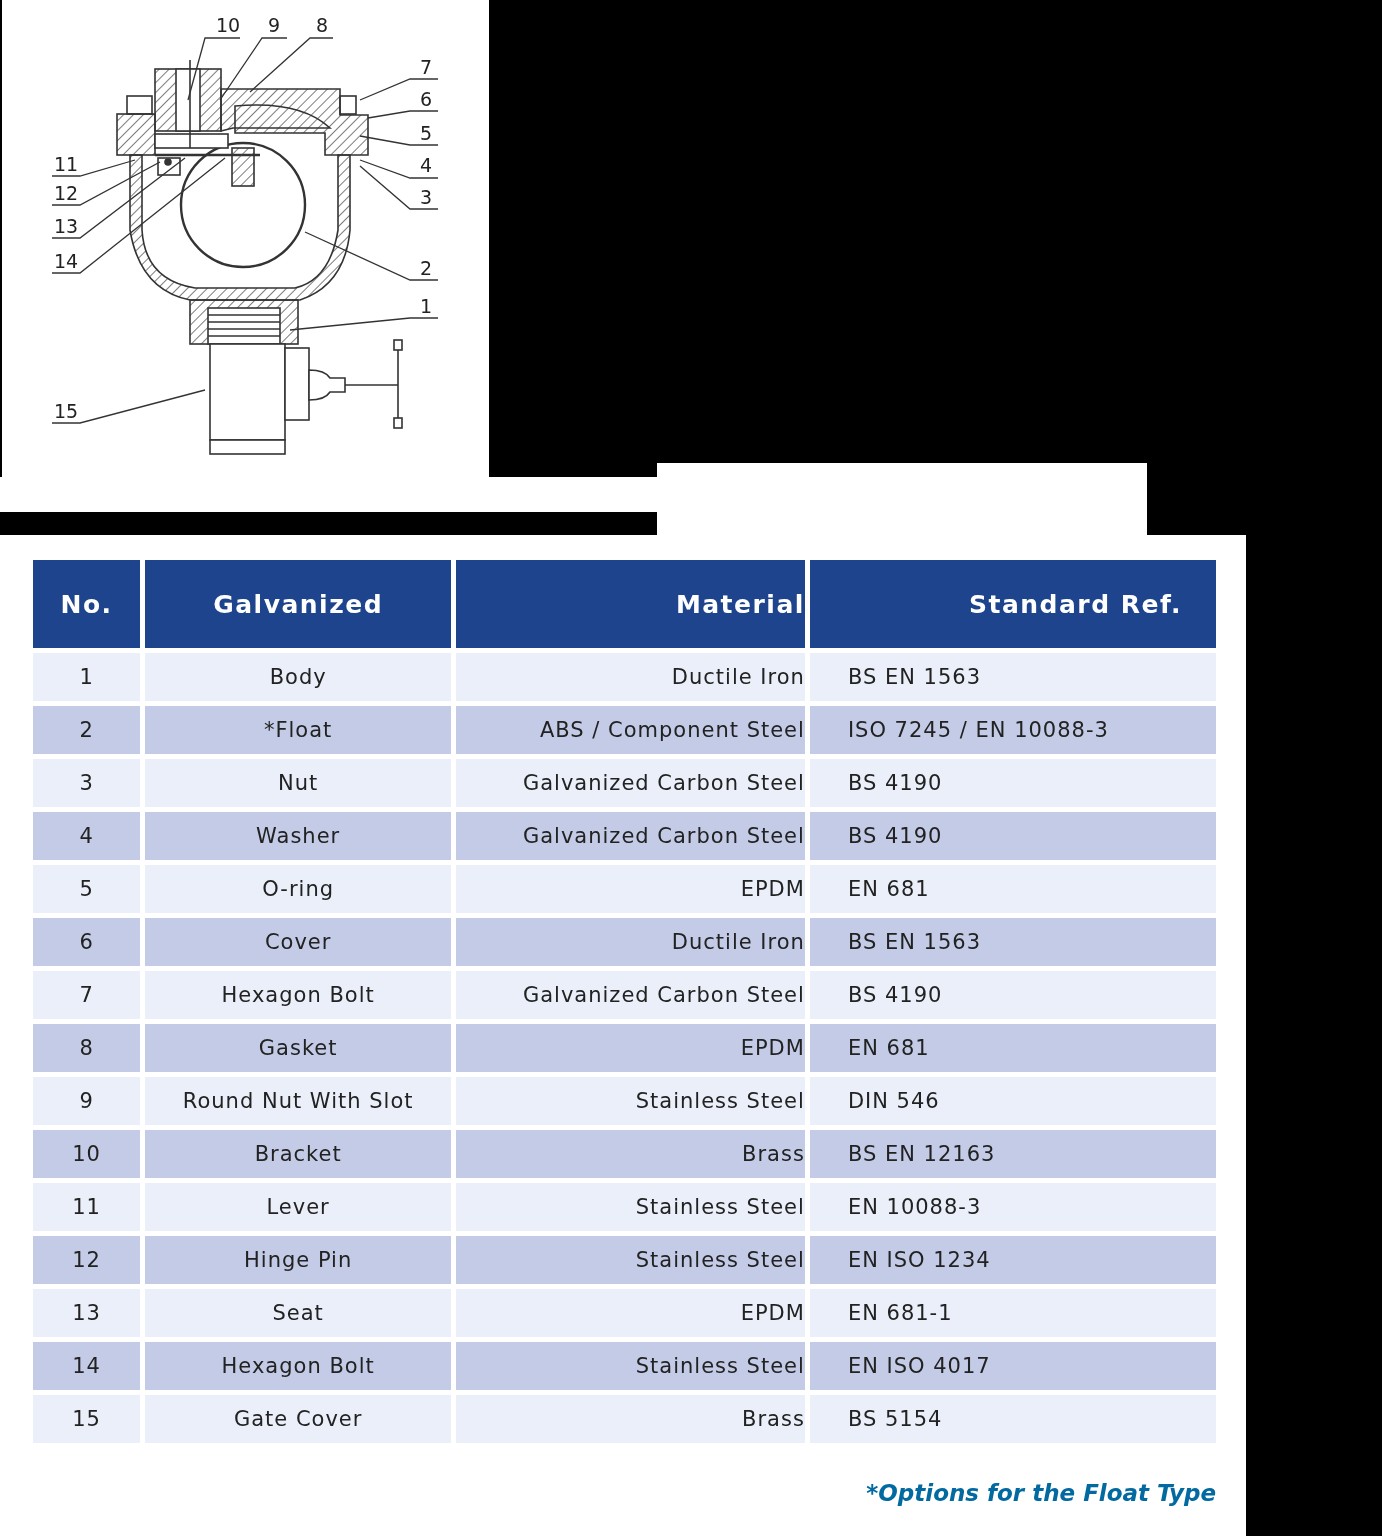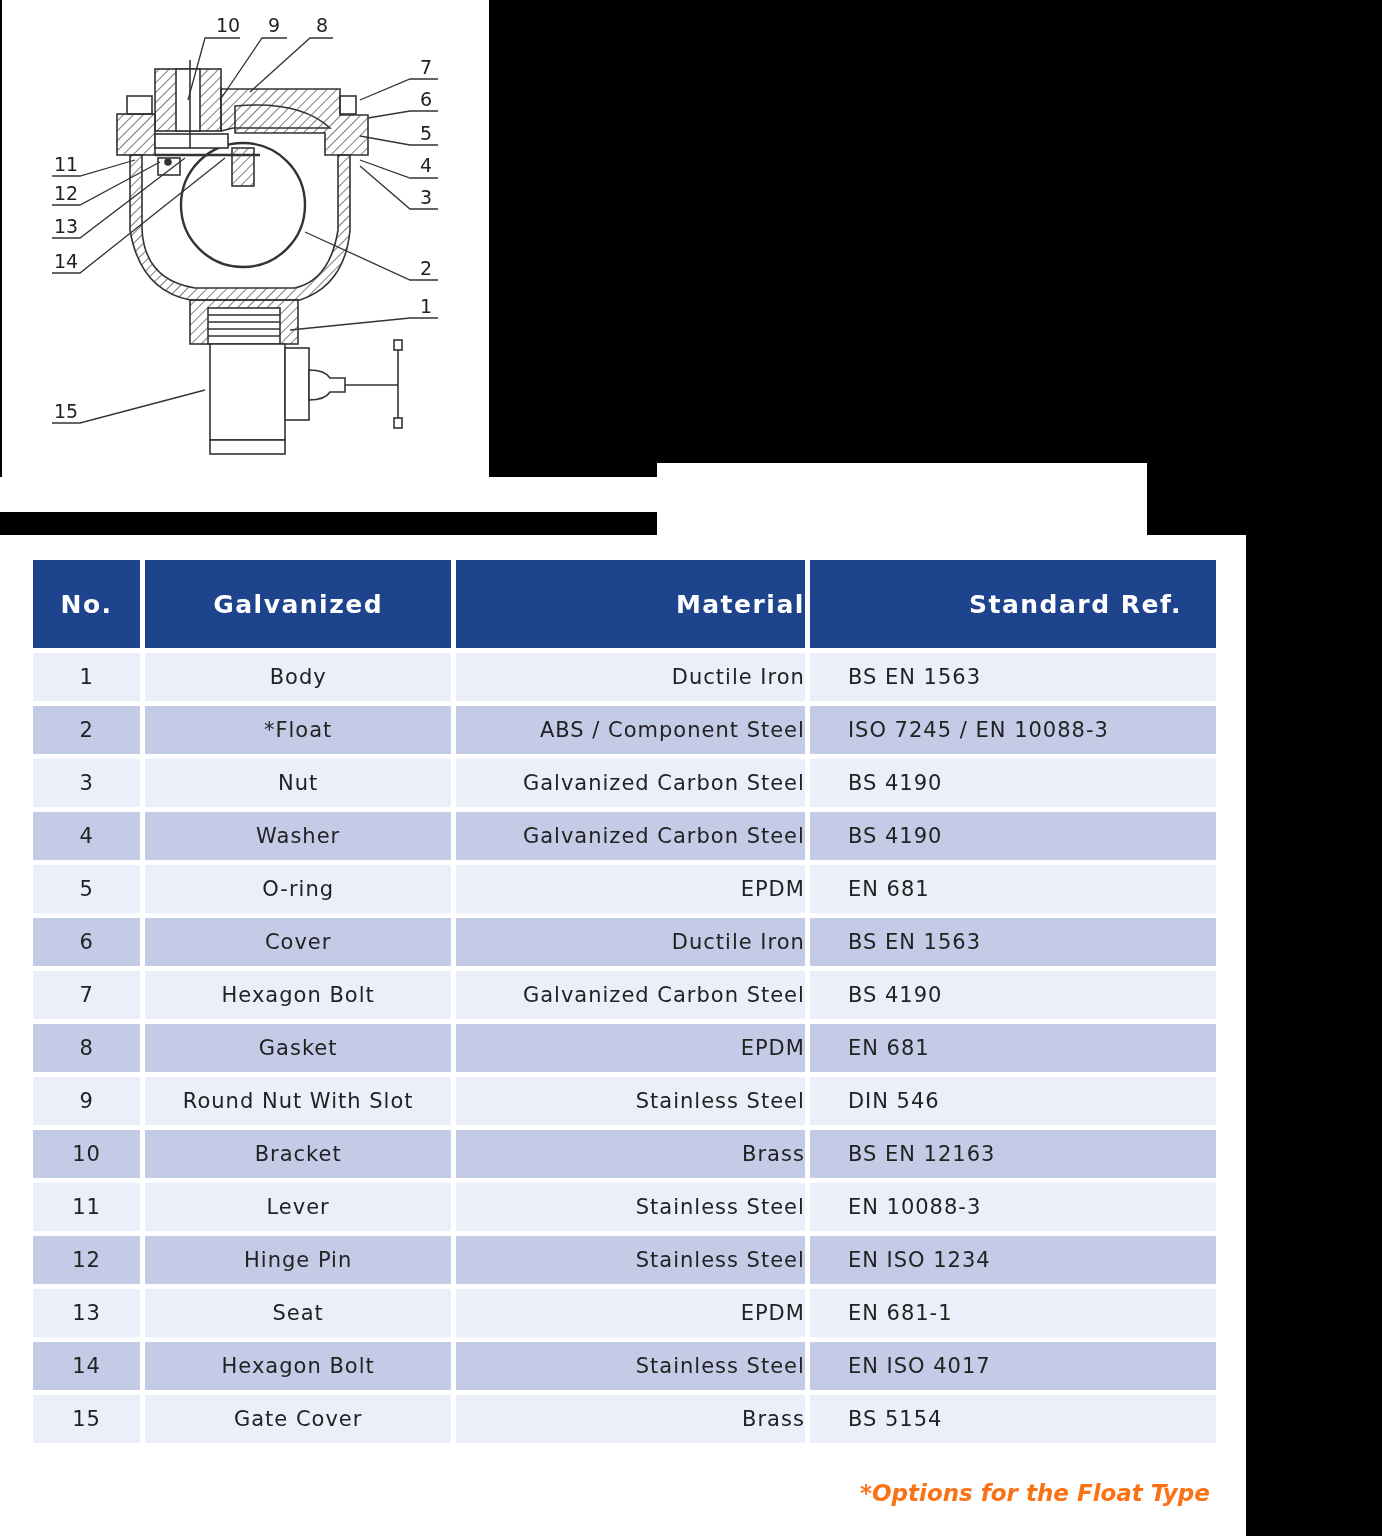--- a/index.html
+++ b/index.html
@@ -21,22 +21,22 @@
                    height:88px; padding:0; }
   table.parts td { height:48px; font-size:21px; color:#222; letter-spacing:1px; padding:0; }
   tr.odd td { background:#eaeff9; }
   tr.even td { background:#c3cbe6; }
   .c-no { width:110px; text-align:center; }
   .c-comp { width:313px; text-align:center; }
   .c-mat { width:360px; text-align:right; }
   .c-std { width:380px; text-align:left; }
   td.c-std { padding-left:38px !important; }
   th.c-std { text-align:right; padding-right:34px !important; }
-  .footnote { position:absolute; left:860px; top:1480px; width:356px; text-align:left;
-              font-style:italic; font-weight:bold; color:#f97316; font-size:23px; }
+  .footnote { position:absolute; left:860px; top:1480px; width:356px; text-align:right;
+              font-style:italic; font-weight:bold; color:#0369a1; font-size:23px; }
 </style>
 </head>
 <body>
 
 <div class="white" id="diagram-panel"></div>
 <div class="white" id="strip-left"></div>
 <div class="white" id="box-mid"></div>
 <div class="white" id="table-panel"></div>
 <div id="black-bar"></div>
 

